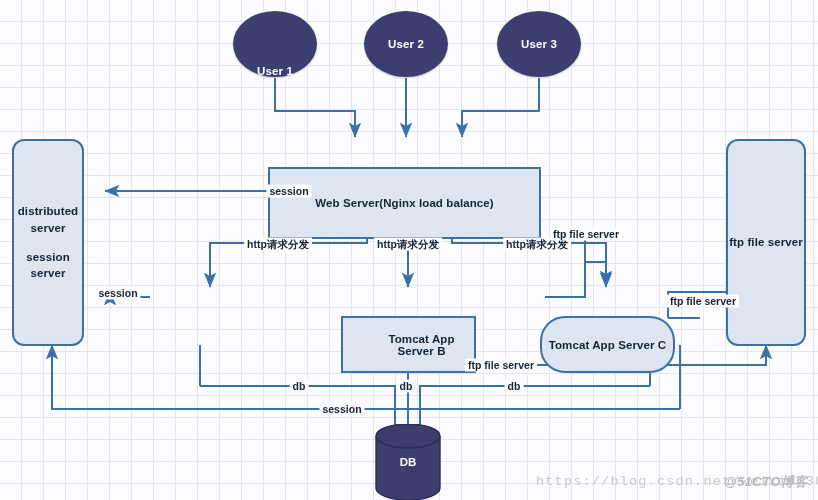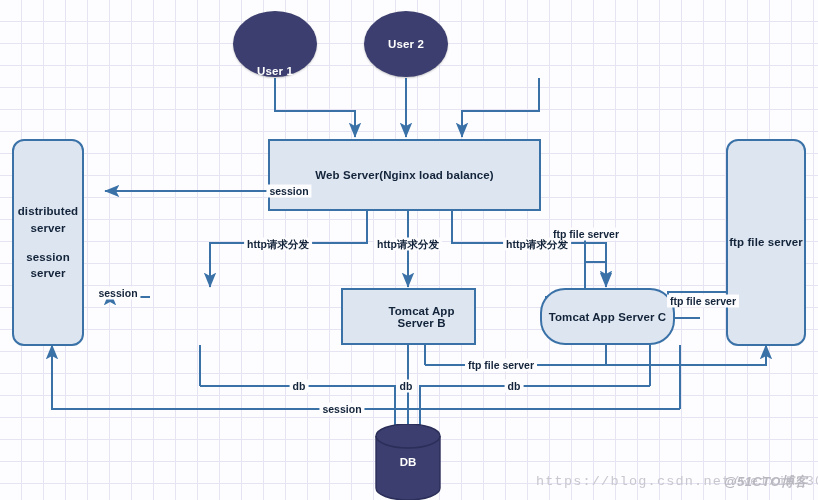--- a/index.html
+++ b/index.html
@@ -38,20 +38,21 @@
     border-radius: 50%;
     color: #ffffff;
     font-size: 11.5px;
     box-shadow: 0 1px 2px rgba(0,0,0,.22);
   }
   .rect {
     background: #dde5f0;
     border: 2px solid #3a72a8;
     color: #13243a;
     font-size: 11.5px;
+    margin-top: 28px;
   }
   .rounded {
     background: #dde5f0;
     border: 2px solid #3a72a8;
     border-radius: 12px;
     color: #13243a;
     font-size: 11.5px;
     line-height: 1.45;
   }
   .cyl-wrap { position: absolute; }
@@ -135,20 +136,23 @@
 
       <path d="M337,191 L337,210"></path>
     </g>
   </svg>
 
   <div class="node ellipse" style="left:233px; top:11px; width:84px; height:66px;align-items:flex-end;">
     <span>User 1</span>
   </div>
   <div class="node ellipse" style="left:364px; top:11px; width:84px; height:66px;">
     <span>User 2</span>
+  </div>
+  <div class="node ellipse" style="left:497px; top:11px; width:84px; height:66px;">
+    <span>User 3</span>
   </div>
 
   <div class="node rect" style="left:268px; top:139px; width:273px; height:72px;">
     <span>Web Server(Nginx  load balance)</span>
   </div>
 
   <div class="node rounded" style="left:12px; top:139px; width:72px; height:207px; flex-direction:column;">
     <span>distributed</span>
     <span>server</span>
     <span style="height:12px"></span>

